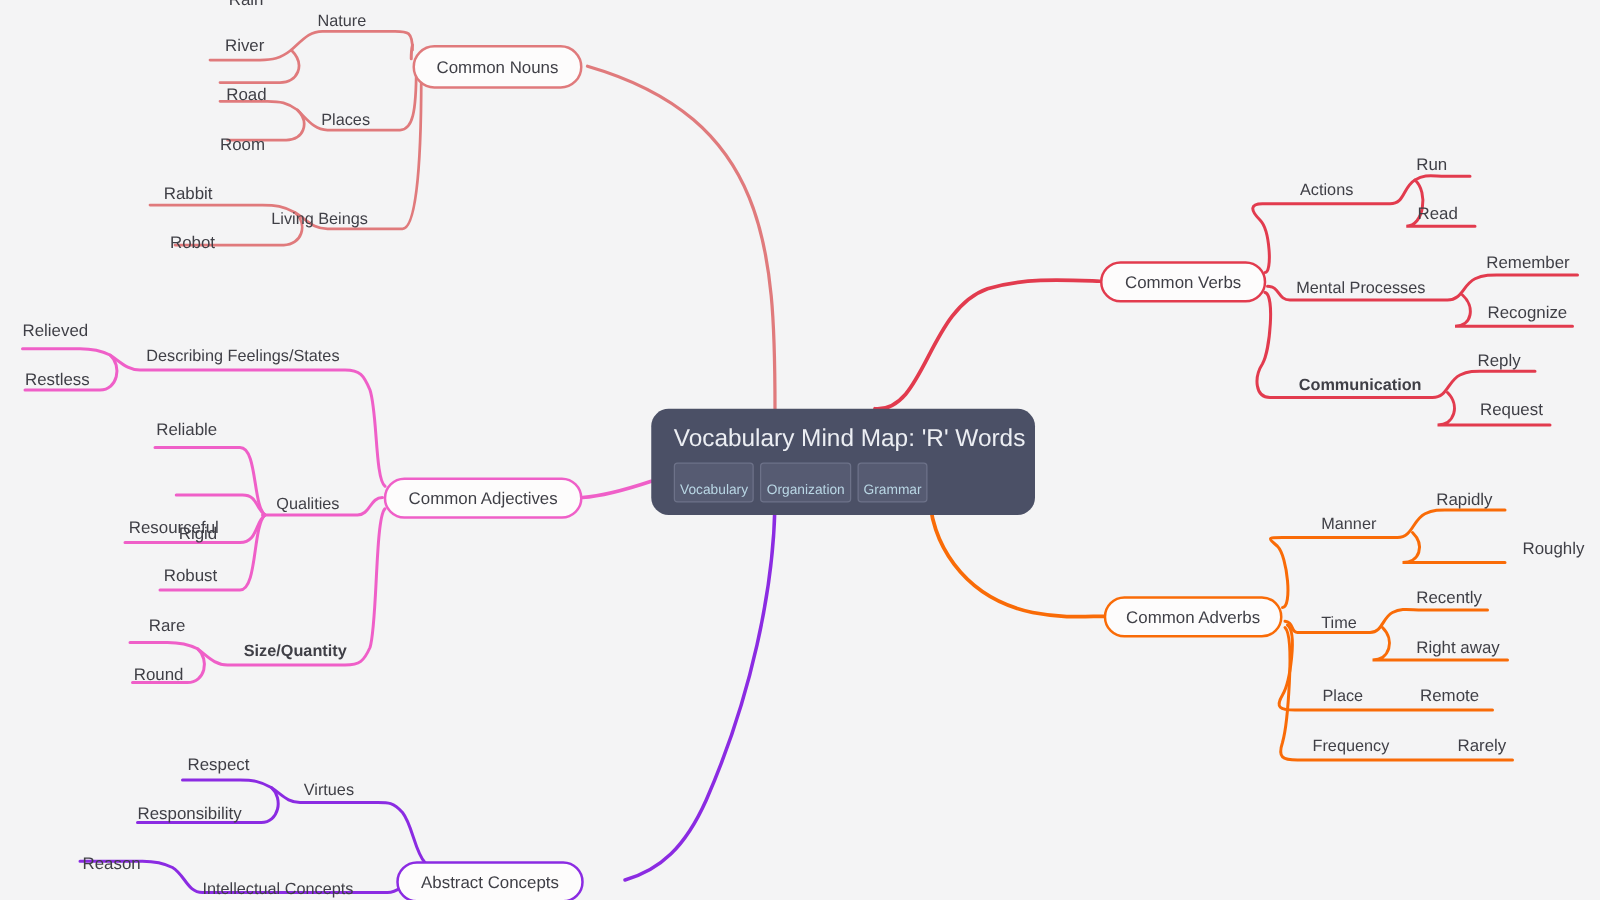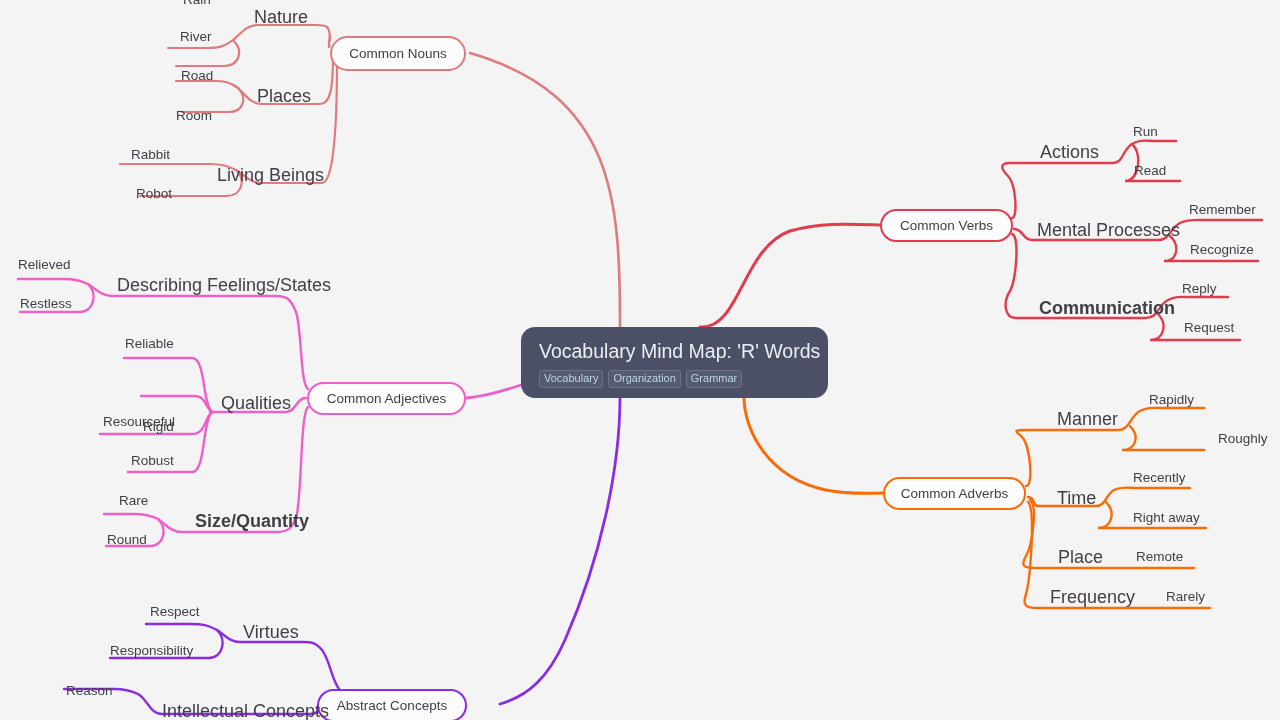--- a/index.html
+++ b/index.html
@@ -46,21 +46,21 @@
     gap: 5px;
   }
   .root-tag {
     font-size: 11px;
     line-height: 13px;
     color: #b9d6e4;
     background: #565b72;
     border: 1px solid #6d melt;
     border: 1px solid #6d7289;
     border-radius: 3px;
-    padding: 1px 4px 2px 4px;
+    padding: 15px 4px 2px 4px;
     white-space: nowrap;
   }
 
   
   .pill {
     position: absolute;
     background: #fdfcfc;
     border-style: solid;
     border-width: 2.5px;
     border-radius: 40px;
@@ -72,21 +72,21 @@
   }
   .pill span {
     font-size: 13.5px;
     color: #3f3f46;
     line-height: 16px;
   }
 
   
   .lbl {
     position: absolute;
-    font-size: 18px;
+    font-size: 13px;
     line-height: 16px;
     color: #3f3f46;
     white-space: nowrap;
   }
   .lbl.leaf { font-size: 13.5px; }
 </style>
 </head>
 <body>
 
 <div id="canvas">

